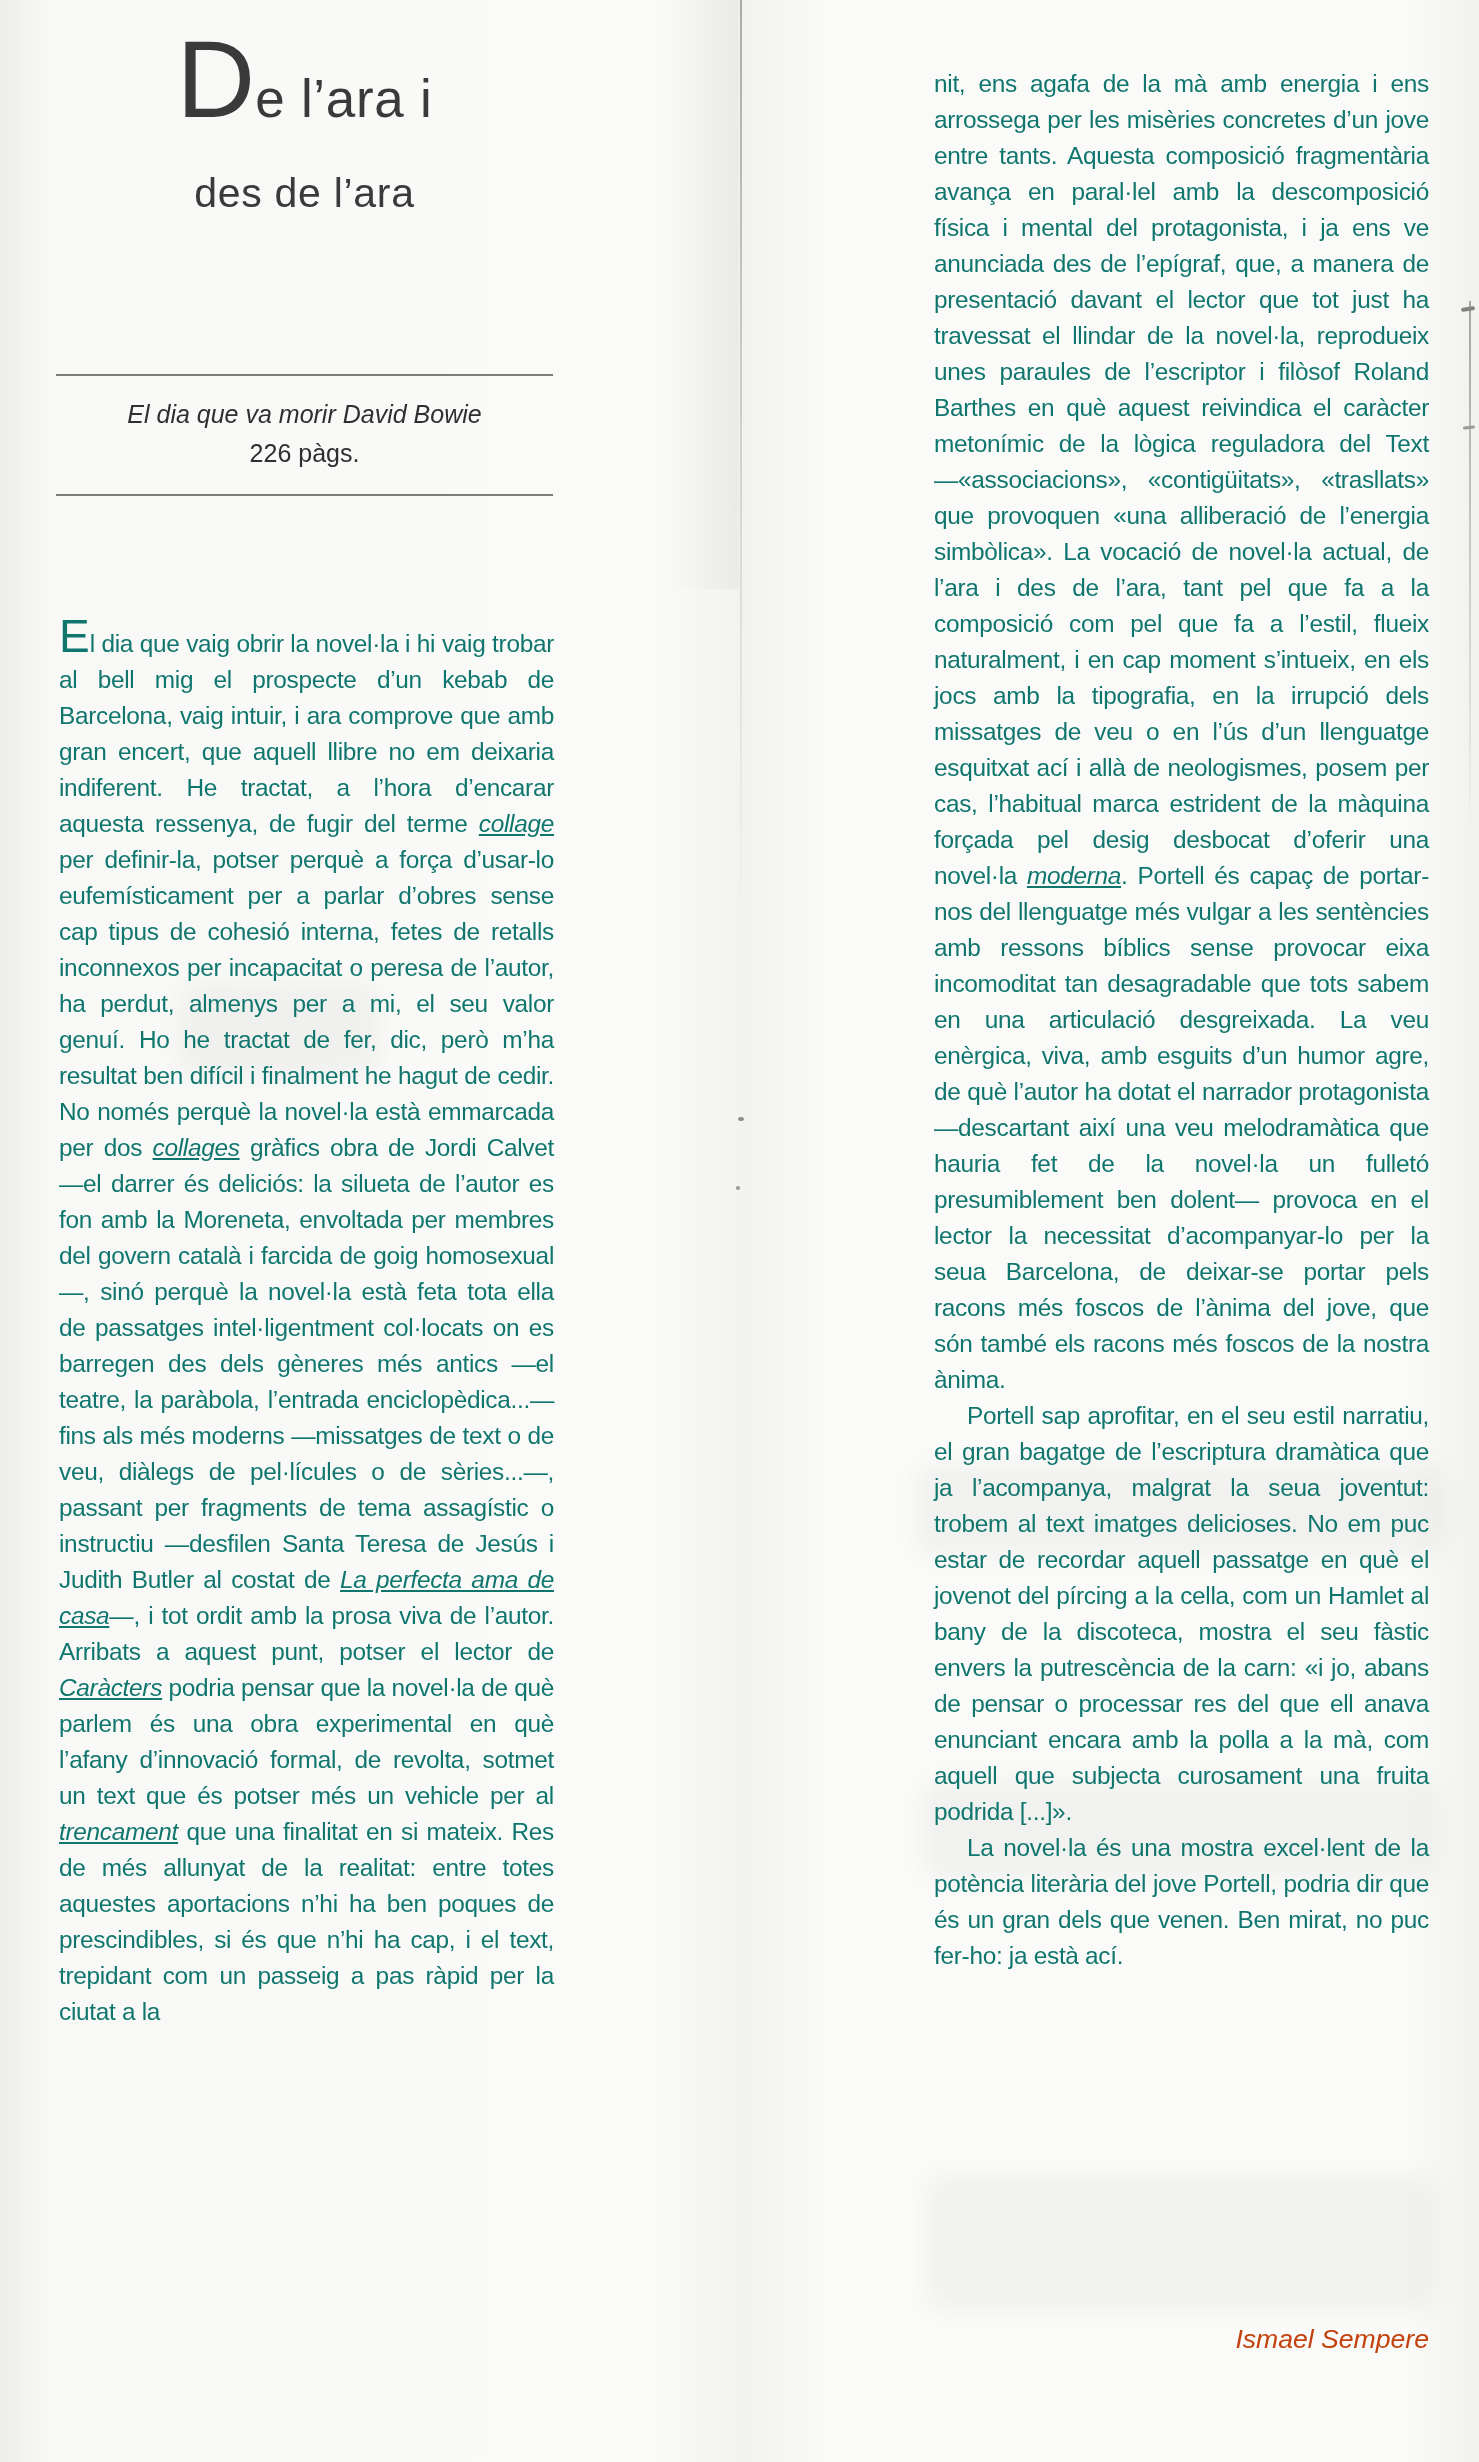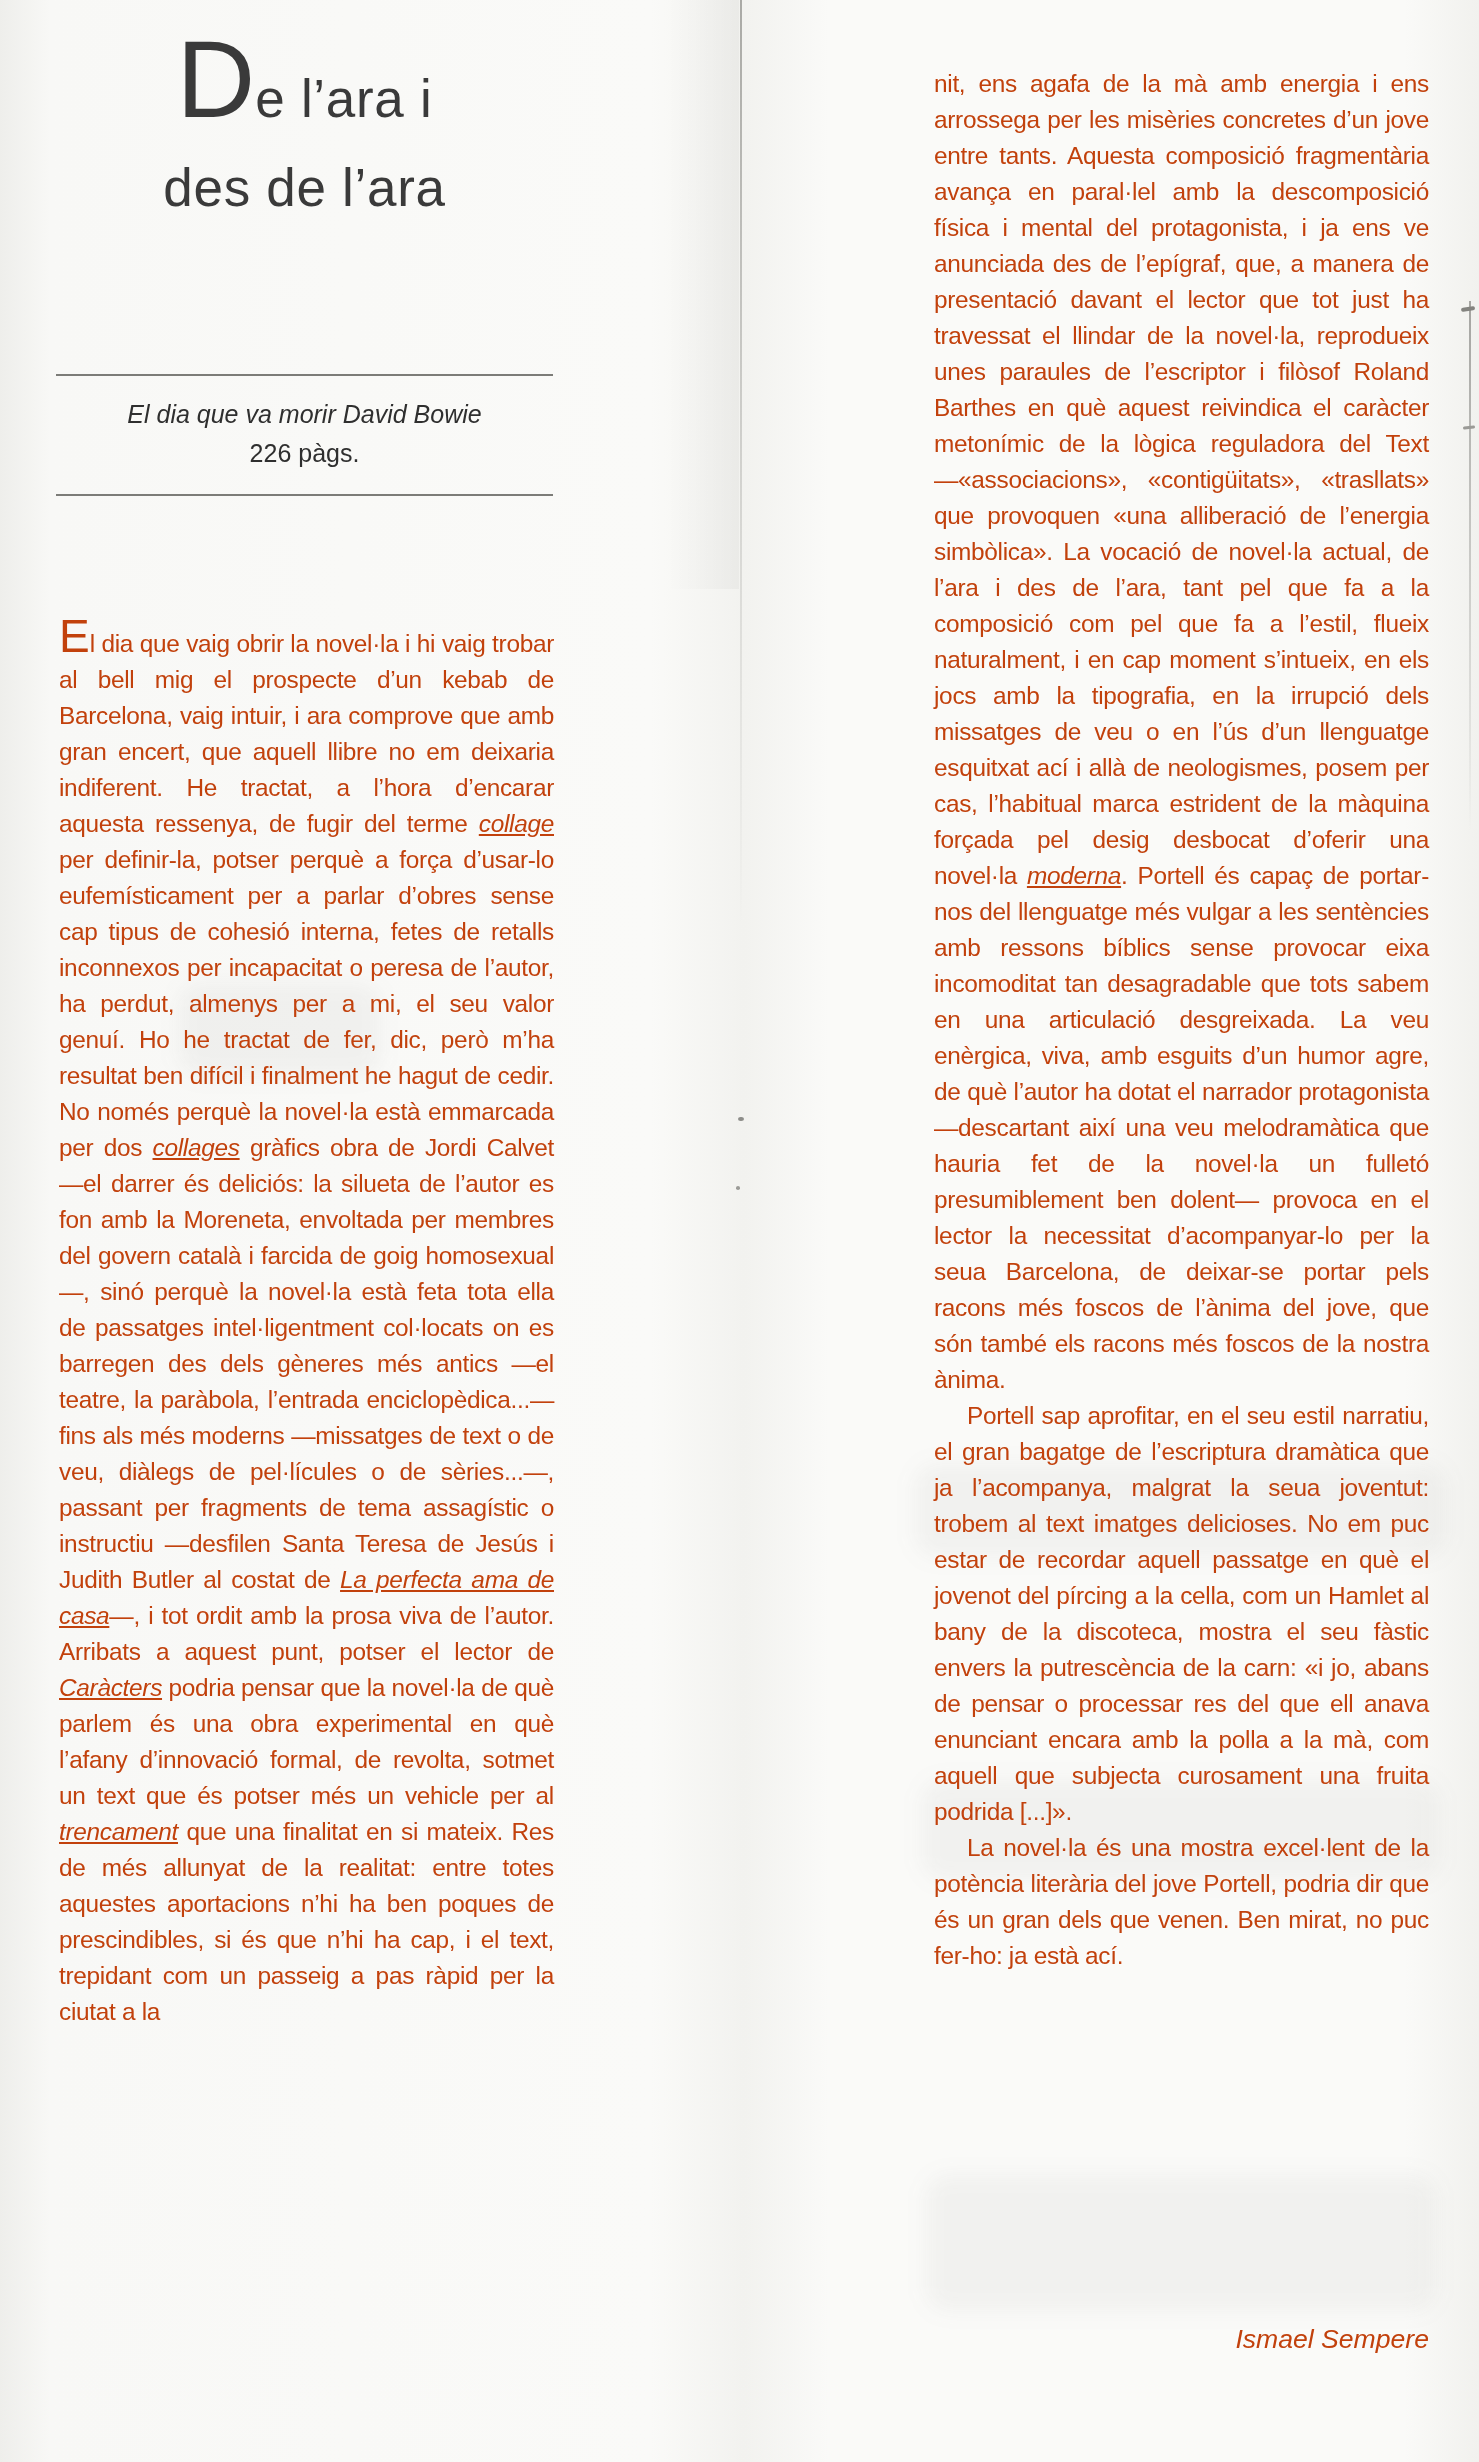--- a/index.html
+++ b/index.html
@@ -44,38 +44,38 @@
   .band3 { left: 926px; top: 2175px; width: 510px; height: 136px; }
   .band4 { left: 179px;  top: 983px; width: 201px; height: 93px; }
 
   
   .title {
     position: absolute; left: 57px; top: 25px; width: 495px;
     text-align: center; color: #3a3a3a; letter-spacing: 0.7px;
   }
   .title .t1 { font-size: 53px; line-height: 108px; white-space: nowrap; }
   .title .big-cap { font-size: 109px; letter-spacing: 0; }
-  .title .t2 { font-size: 53px; line-height: 53px; margin-top: 8px; }
+  .title .t2 { font-size: 41px; line-height: 53px; margin-top: 14px; }
 
   
   .citation {
     position: absolute; left: 56px; top: 374px; width: 497px;
     border-top: 2.2px solid #7c7c78;
     border-bottom: 2.2px solid #7c7c78;
     padding: 18.7px 0 21.5px 0;
     text-align: center;
     font-size: 25px; line-height: 39px; color: #2f2f2f;
   }
   .citation .book { font-style: italic; }
 
   
   .col {
     position: absolute; width: 495px;
     font-size: 24.4px; line-height: 36px; letter-spacing: -0.3px;
-    text-align: justify; color: #c2410c;
+    text-align: justify; color: #0f766e;
   }
   .col-left  { left: 59px;   top: 626px; }
   .col-right { left: 934px; top: 66px;  }
   .col p { margin: 0; }
   .col p.indent { text-indent: 33px; }
   .col .it { font-style: italic; text-decoration: underline; }
   .col .initial { font-size: 46px; line-height: 0; letter-spacing: 0; }
 
   
   .signature {

